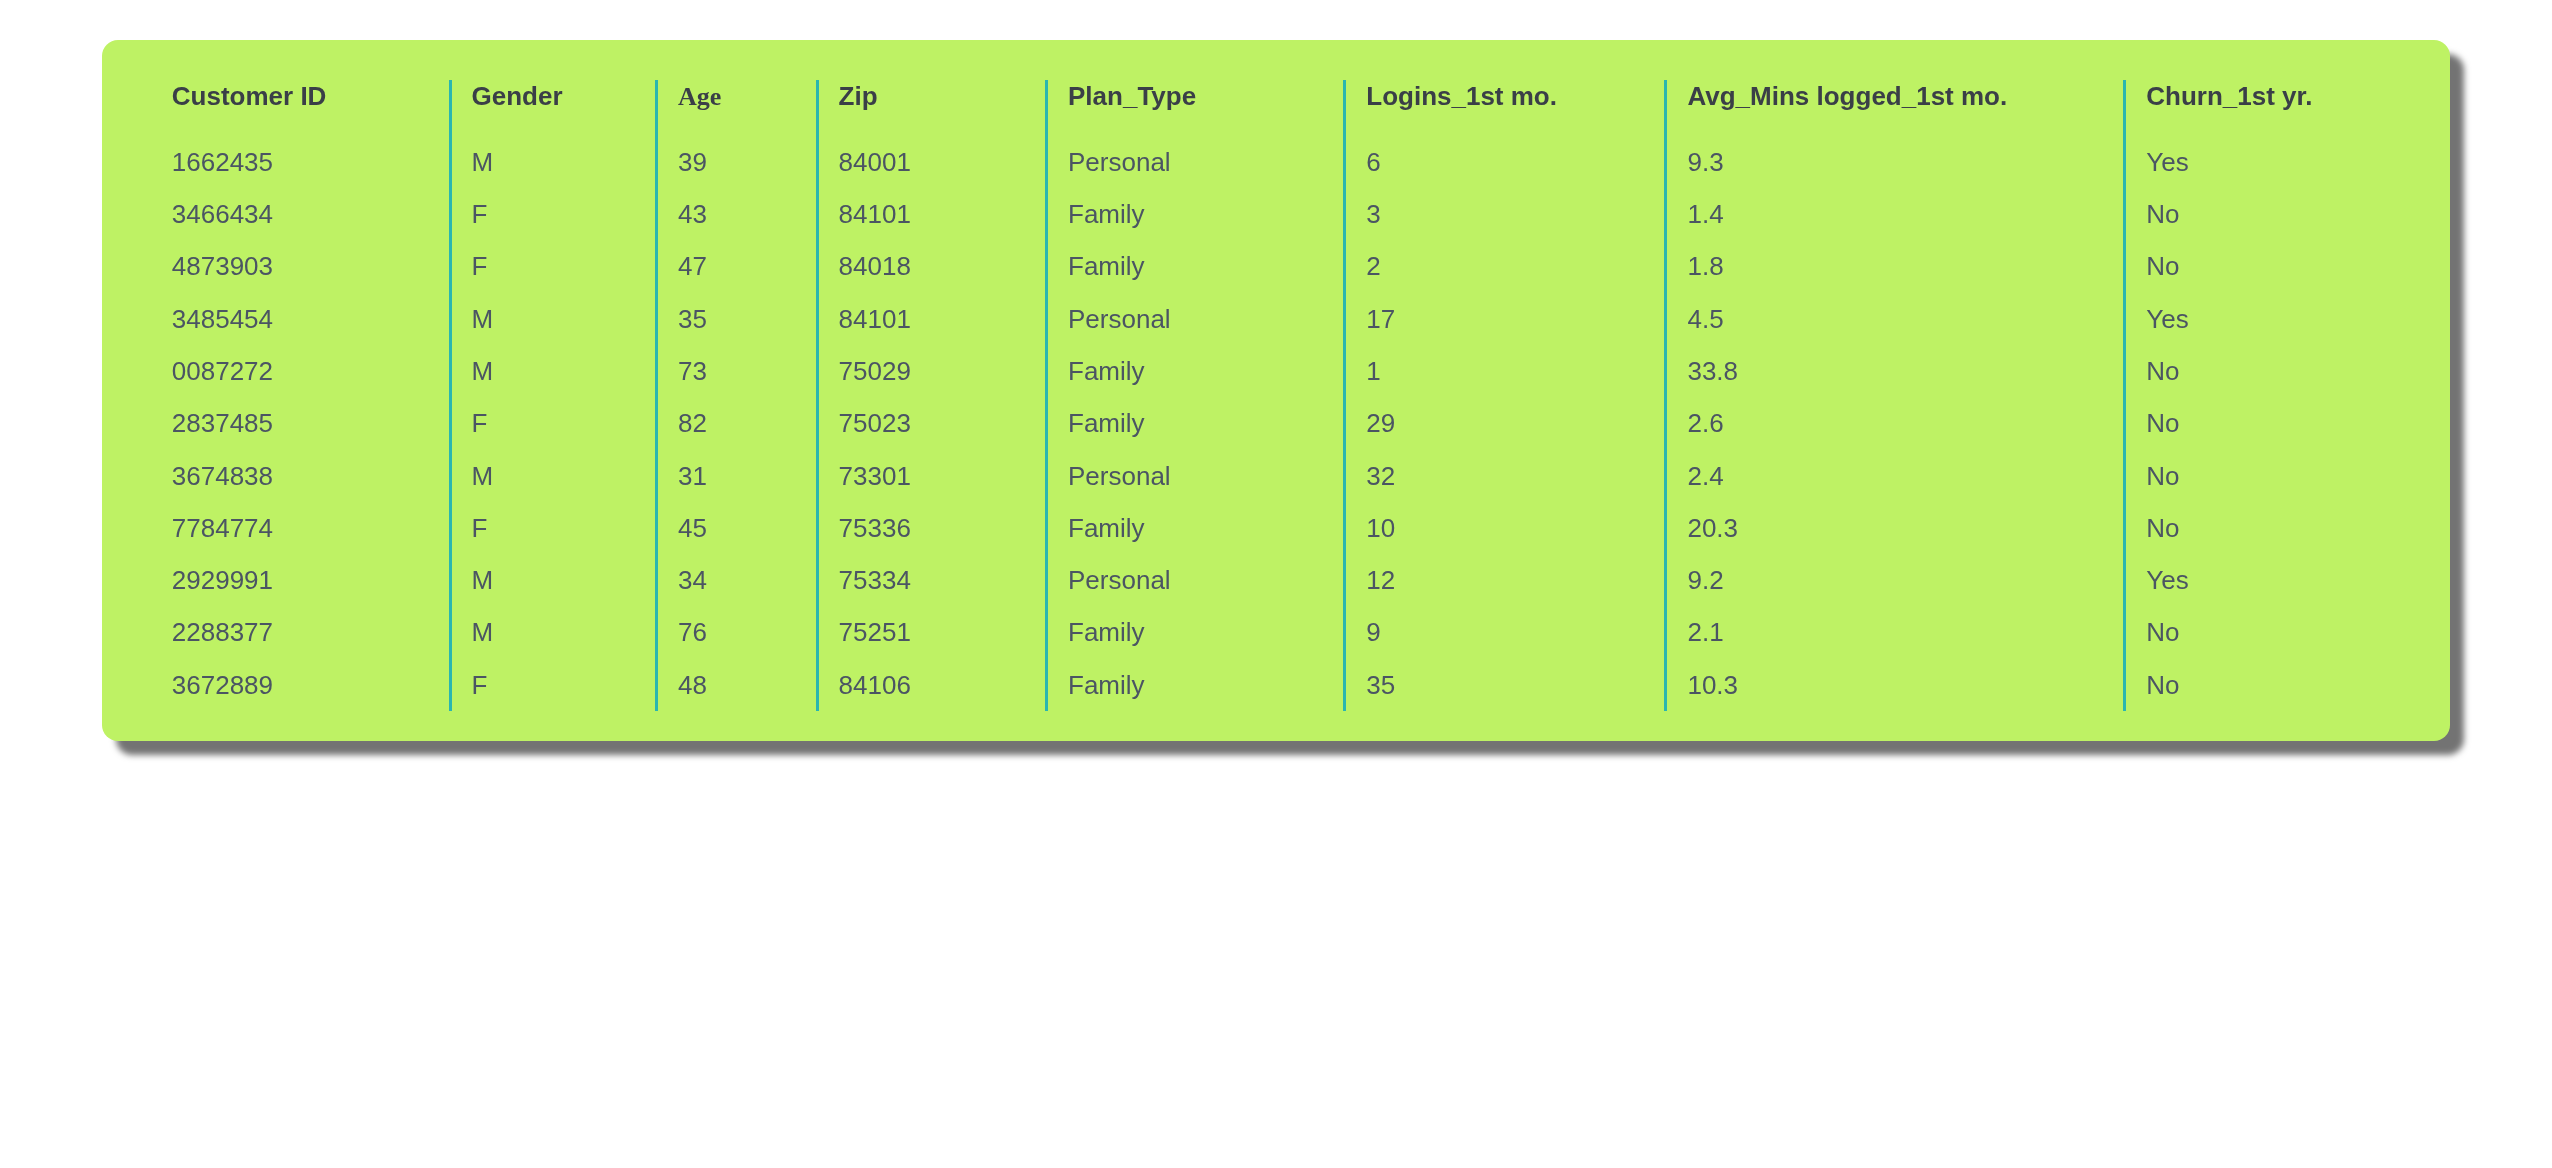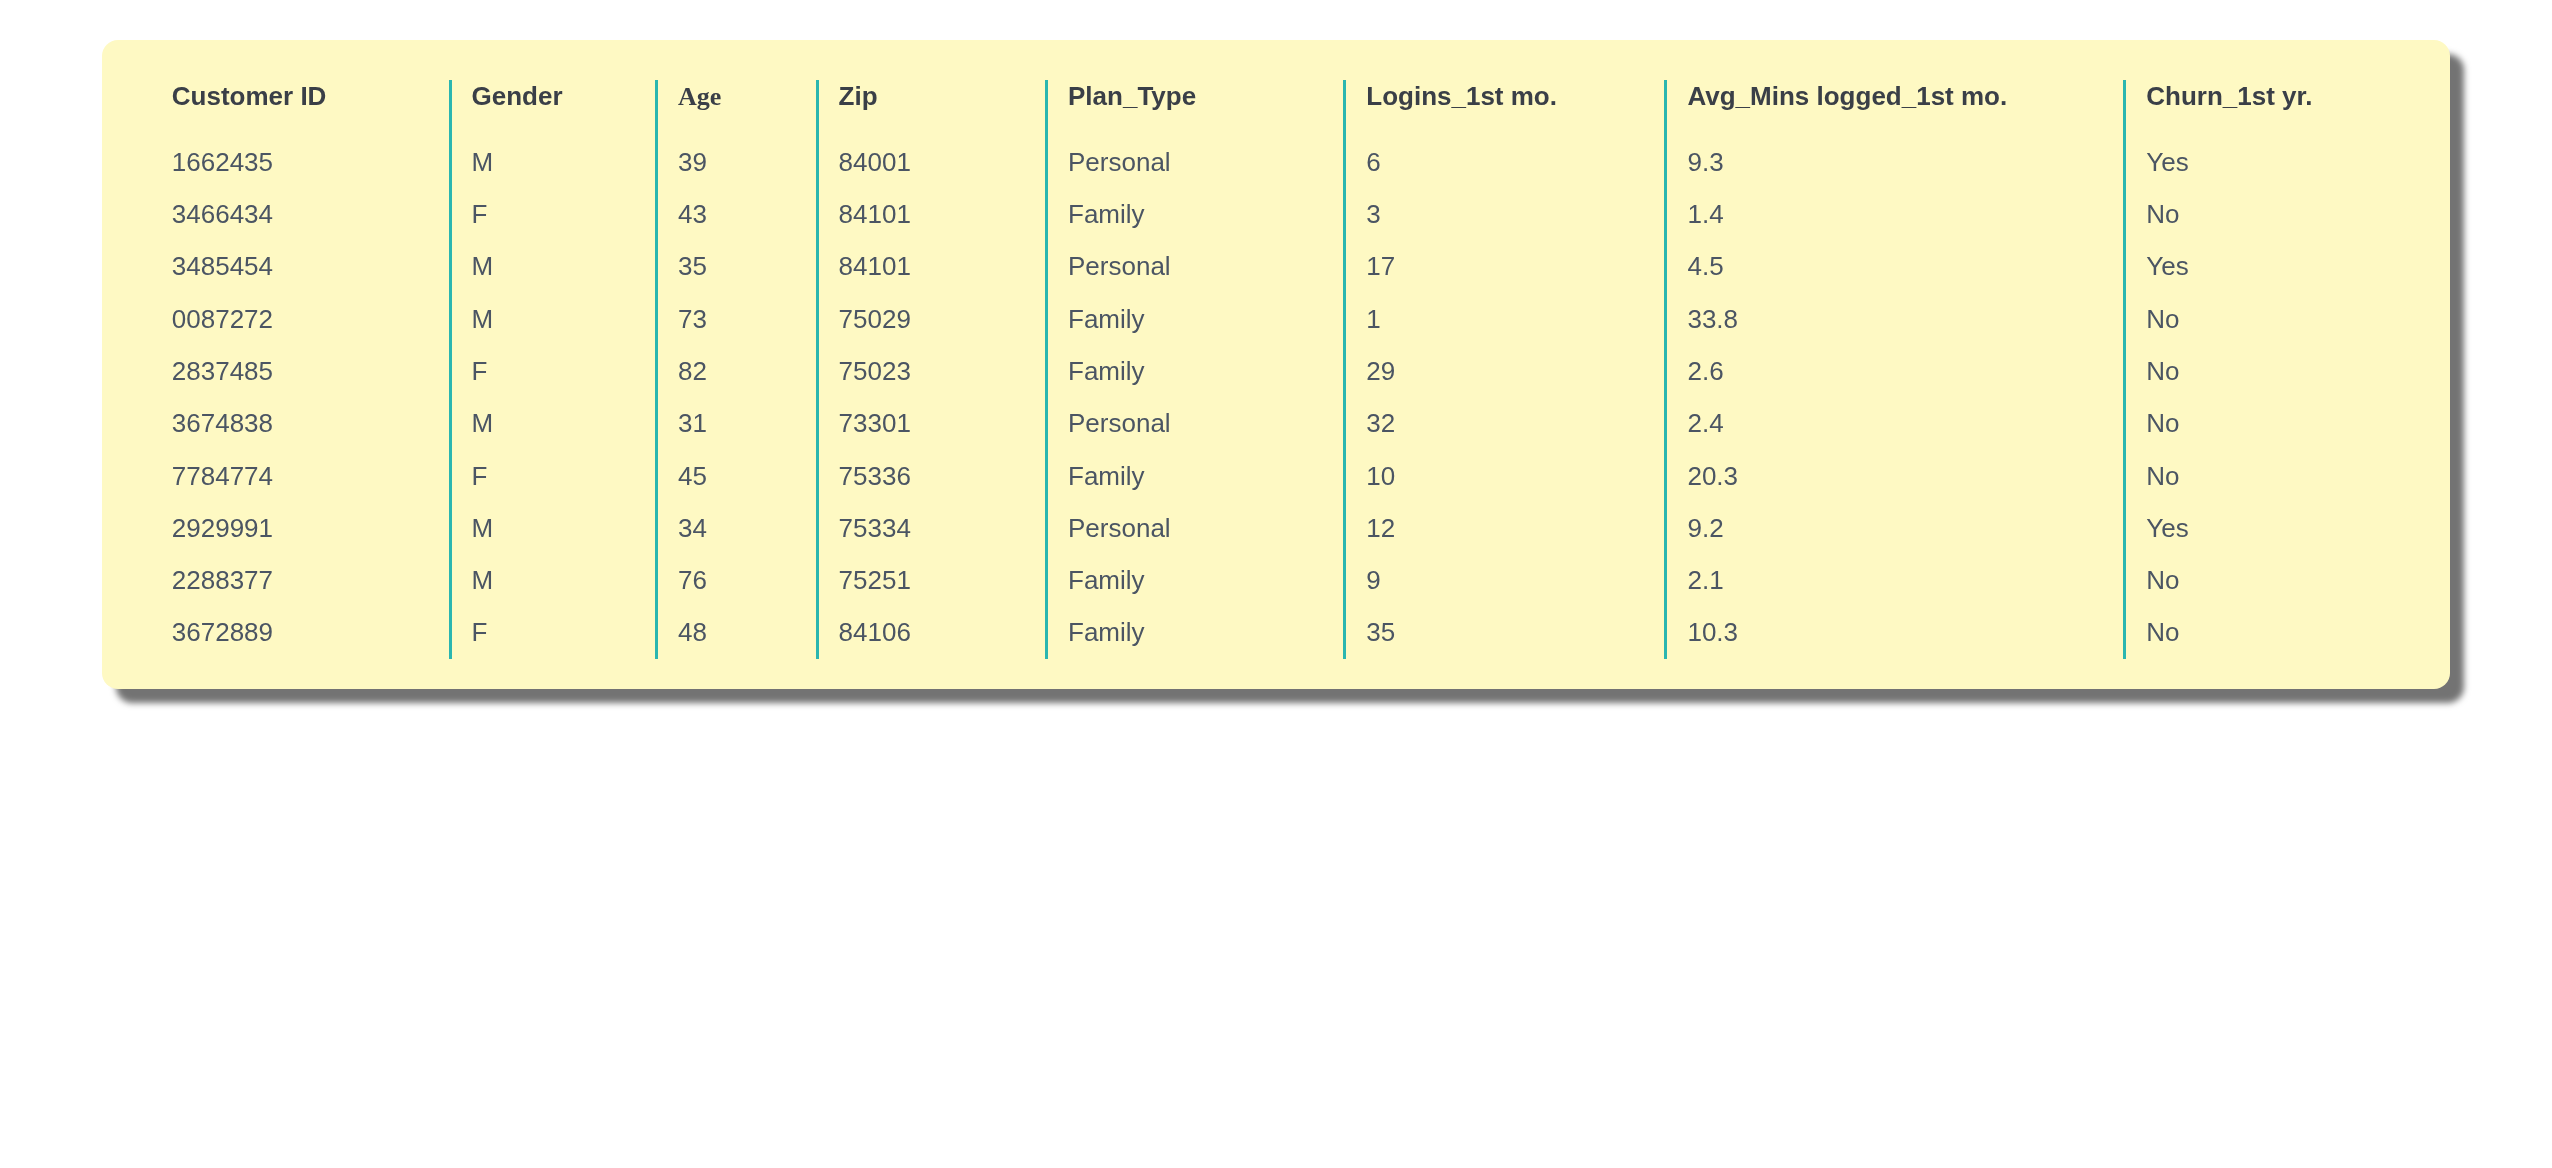--- a/index.html
+++ b/index.html
@@ -9,21 +9,21 @@
     }
     body {
       font-family: Arial, Helvetica, sans-serif;
       background: #ffffff;
       padding: 40px;
       display: flex;
       justify-content: center;
       align-items: flex-start;
     }
     .table-container {
-      background: #fef9c3;
+      background: #bef264;
       border-radius: 16px;
       padding: 40px 50px 30px 50px;
       box-shadow: 14px 14px 6px rgba(0,0,0,0.55);
       width: 95%;
       max-width: 2400px;
     }
     table {
       width: 100%;
       border-collapse: collapse;
       table-layout: auto;
@@ -90,20 +90,30 @@
           <td>Yes</td>
         </tr>
         <tr>
           <td>3466434</td>
           <td>F</td>
           <td>43</td>
           <td>84101</td>
           <td>Family</td>
           <td>3</td>
           <td>1.4</td>
+          <td>No</td>
+        </tr>
+        <tr>
+          <td>4873903</td>
+          <td>F</td>
+          <td>47</td>
+          <td>84018</td>
+          <td>Family</td>
+          <td>2</td>
+          <td>1.8</td>
           <td>No</td>
         </tr>
         <tr>
           <td>3485454</td>
           <td>M</td>
           <td>35</td>
           <td>84101</td>
           <td>Personal</td>
           <td>17</td>
           <td>4.5</td>

